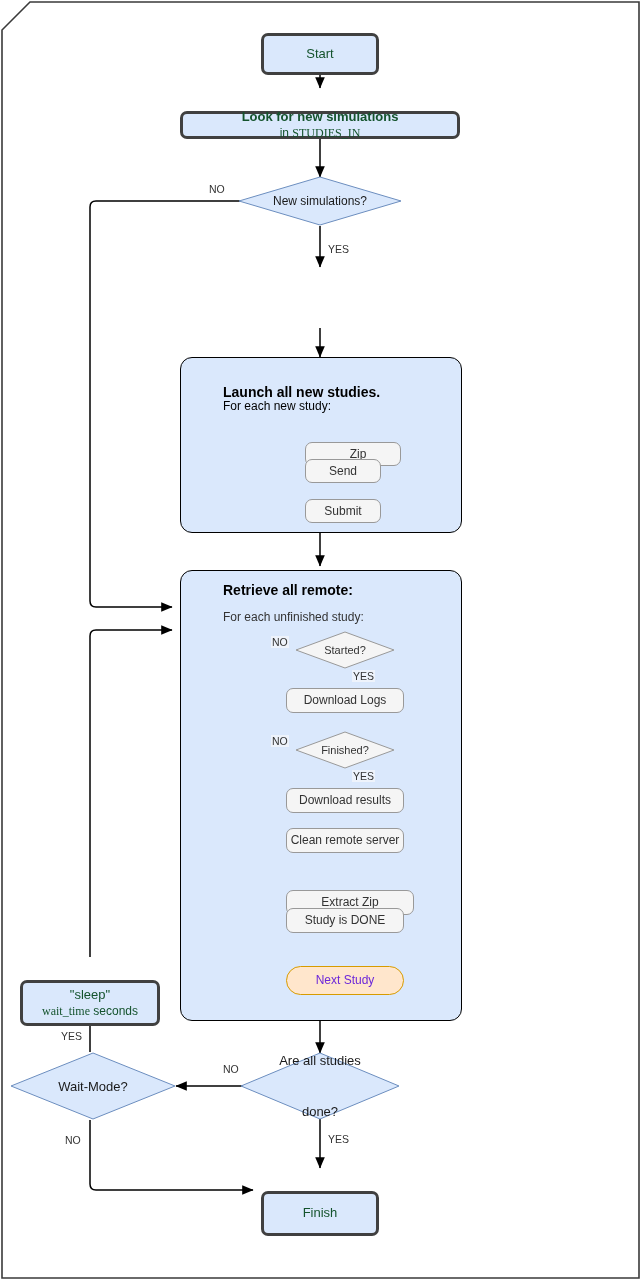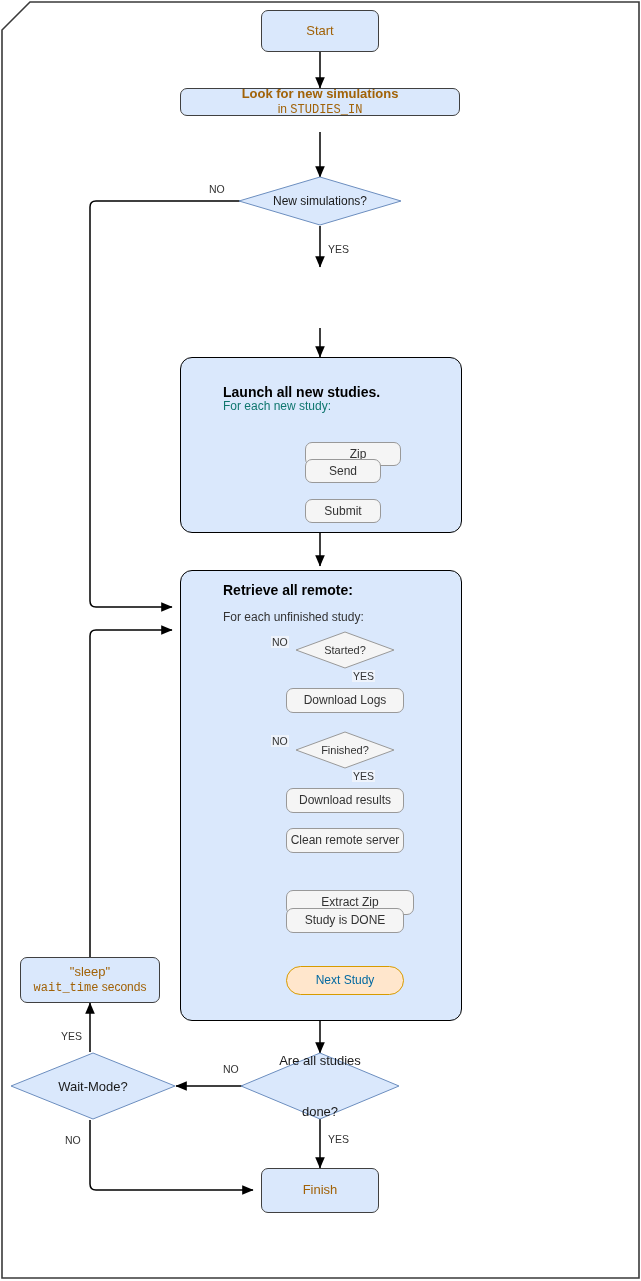--- a/index.html
+++ b/index.html
@@ -2,29 +2,29 @@
 <html><head>
 <meta charset="utf-8">
 <style>
   html,body{margin:0;padding:0;background:#ffffff;}
   body{font-family:"Liberation Sans",sans-serif;}
   #page{position:relative;width:641px;height:1281px;background:#ffffff;overflow:hidden;}
   #svg-layer{position:absolute;left:0;top:0;width:641px;height:1281px;}
 
   .node{position:absolute;box-sizing:border-box;display:flex;align-items:center;
         justify-content:center;text-align:center;line-height:1.25;}
-  .blue{background:#dae8fc;border:1px solid #404040;color:#a16207;}
+  .blue{background:#dae8fc;border:3px solid #404040;color:#14532d;margin-top:23px;}
   .grey{background:#f5f5f5;border:1px solid #999999;color:#333333;}
-  .orange{background:#ffe6cc;border:1px solid #d79b00;color:#0369a1;}
+  .orange{background:#ffe6cc;border:1px solid #d79b00;color:#6d28d9;}
   .rbox{border-radius:7px;}
   .pill{border-radius:18px;}
   .container-blue{background:#dae8fc;border:1px solid #000000;border-radius:12px;
         display:block;text-align:left;}
   .bold{font-weight:bold;}
-  .mono{font-family:Liberation Mono, monospace;}
+  .mono{font-family:Liberation Serif, serif;}
   .f13{font-size:13px;}
   .f12{font-size:12px;}
   .f11{font-size:11px;}
   .f14{font-size:14px;}
 
   .edge-label{position:absolute;font-size:10.5px;color:#333333;
         background:#ffffff;padding:0 1px;white-space:nowrap;}
   .edge-label.onblue{background:#eef3fb;}
   .edge-label.plain{background:transparent;}
 
@@ -109,21 +109,21 @@
   </div>
 
   <svg style="position:absolute;left:238px;top:176px;width:164px;height:50px;" viewBox="0 0 164 50">
     <polygon points="82,1 163,25 82,49 1,25" fill="#dae8fc" stroke="#6c8ebf" stroke-width="1"></polygon>
   </svg>
   <div class="dia-label f12" style="left:238px;top:176px;width:164px;height:50px;">New simulations?</div>
 
 
   <div class="container-blue" style="position:absolute;left:180px;top:357px;width:280px;height:174px;">
     <div class="ctitle f14 bold" style="left:42px;top:26px;position:absolute;">Launch all new studies.</div>
-    <div class="ctitle f12" style="left:42px;top:41px;position:absolute;color:#0f766e;">For each new study:</div>
+    <div class="ctitle f12" style="left:42px;top:41px;position:absolute;color:#000000;">For each new study:</div>
   </div>
   <div class="node grey rbox f12" style="left:305px;top:442px;width:96px;height:24px;padding-left:10px;">
     <span>Zip</span>
   </div>
   <div class="node grey rbox f12" style="left:305px;top:459px;width:76px;height:24px;">
     <span>Send</span>
   </div>
   <div class="node grey rbox f12" style="left:305px;top:499px;width:76px;height:24px;">
     <span>Submit</span>
   </div>

